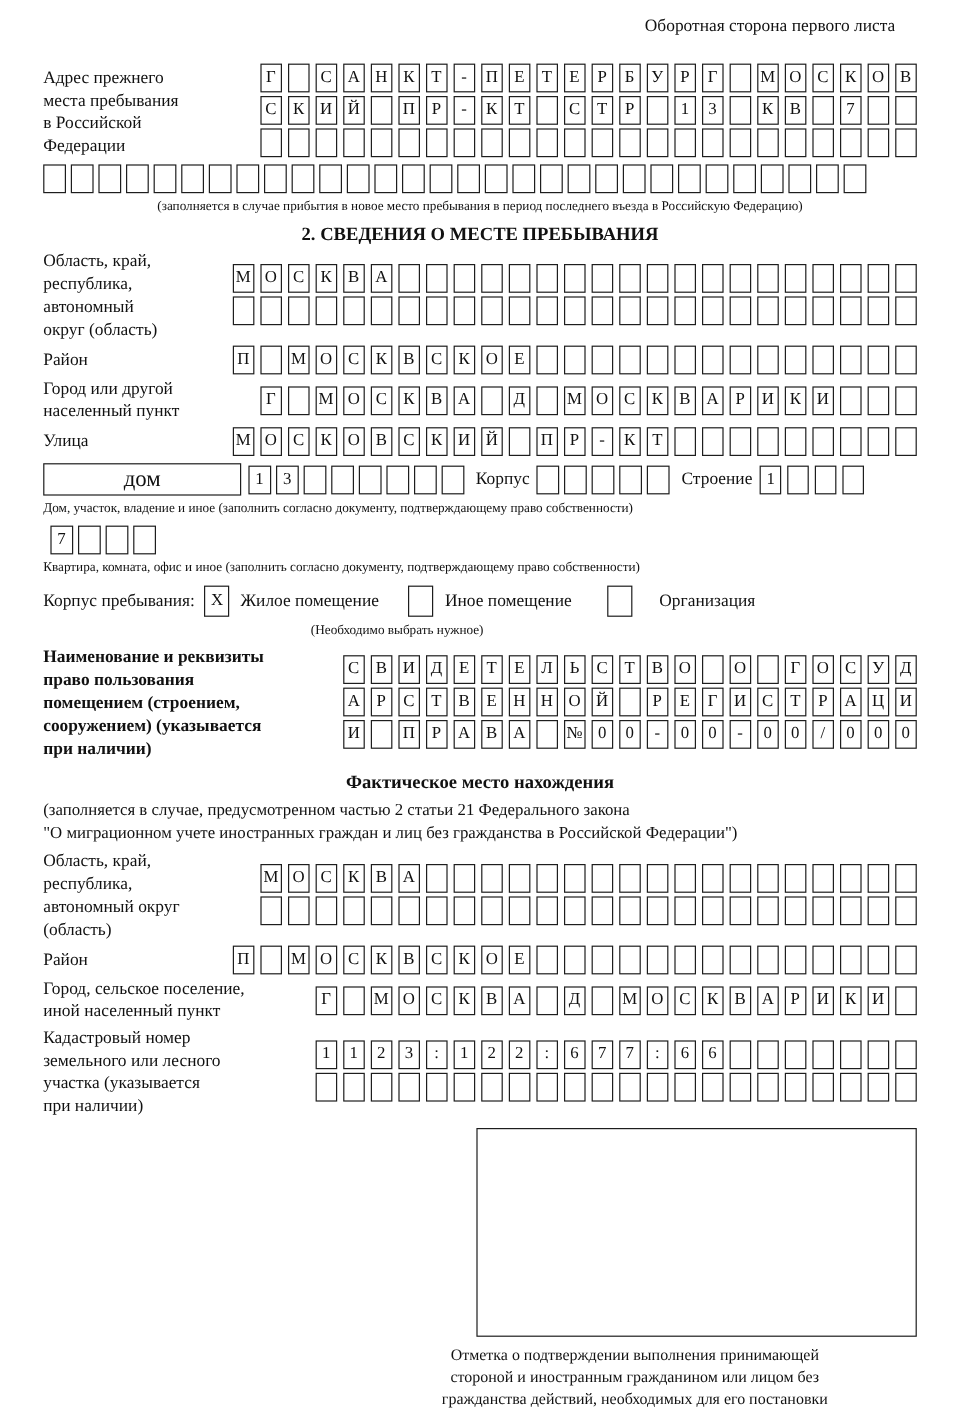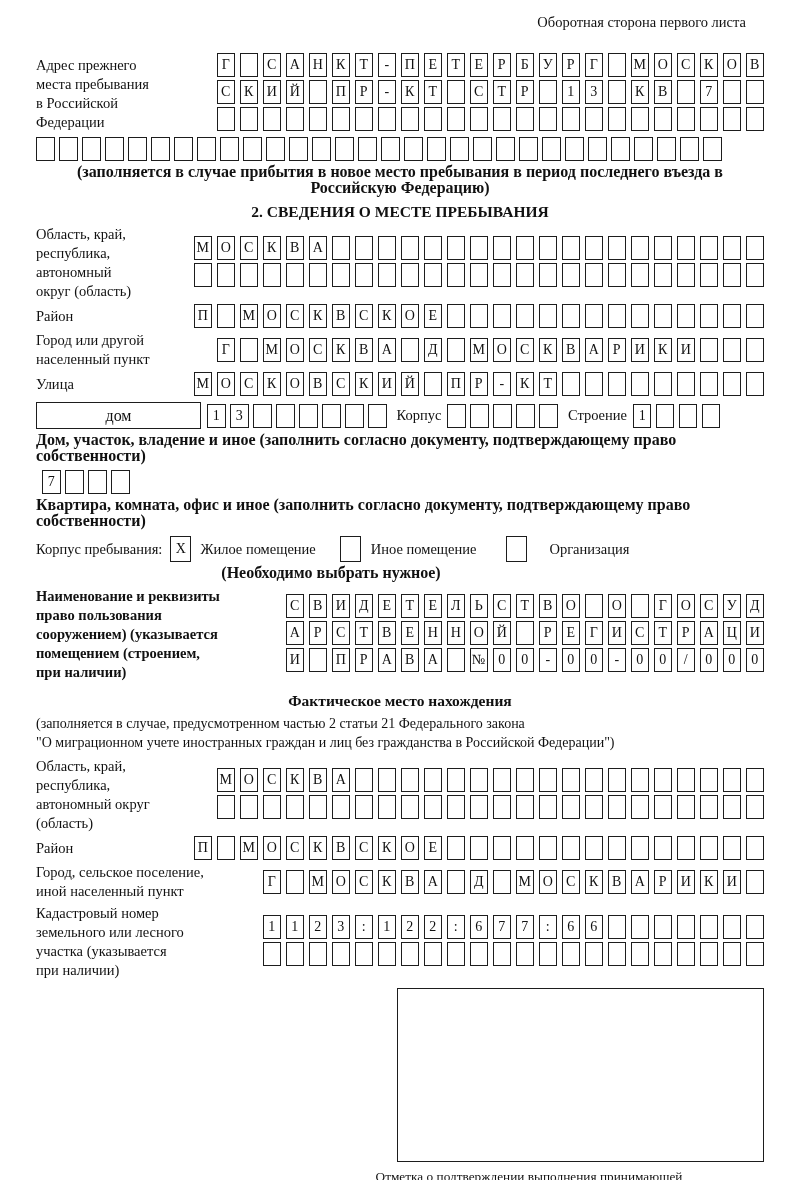--- a/index.html
+++ b/index.html
@@ -15,26 +15,26 @@
   .grid-stack{margin-left:auto;}
   .grid-stack .cells{margin-bottom:3px;}
   .cells{display:flex;margin-left:auto;gap:4.5px;}
   .cells-left{margin-left:6px;}
   .cell{
     width:16.5px;height:22px;border:1.5px solid #1d1d1d;flex:none;
     display:flex;align-items:center;justify-content:center;
     font-size:14px;line-height:1;
   }
   .fullrow{margin-top:3px;}
-  .note{font-size:16px;margin-top:3px;line-height:16px;font-weight:bold;}
+  .note{font-size:11px;margin-top:3px;line-height:16px;}
   .center{text-align:center;}
   .sec-title{font-weight:bold;text-align:center;font-size:15.5px;margin:7px 0 4px 0;}
   .sub-note{font-size:14px;text-align:left;line-height:19px;margin-top:2px;}
   .widebox{border:1.5px solid #1d1d1d;height:25px;flex:none;
-    display:flex;align-items:center;justify-content:center;font-size:16px;font-family:Liberation Serif, serif;}
+    display:flex;align-items:center;justify-content:center;font-size:19px;font-family:Liberation Serif, serif;}
   .dom-box{width:163px;}
   .apt-box{width:200px;}
   .house-row{display:flex;align-items:center;margin-top:6px;}
   .inline-label{font-size:14.5px;margin-left:10px;margin-right:6px;flex:none;}
   .stay-row{display:flex;align-items:center;margin-top:7px;font-size:14.5px;}
   .checkbox{width:19px;height:24px;border:1.6px solid #1d1d1d;flex:none;
     display:flex;align-items:center;justify-content:center;font-size:14px;}
   .stay-note{width:590px;text-align:center;}
   .doc-label{width:232px;font-weight:bold;}
   .stamp-box{width:365px;height:172px;border:1.6px solid #1d1d1d;margin-left:auto;margin-top:8px;}
@@ -380,22 +380,22 @@
     <span style="margin-left:10px;">Иное помещение</span>
     <span class="checkbox" style="margin-left:30px;"></span>
     <span style="margin-left:22px;">Организация</span>
   </div>
   <div class="note stay-note">(Необходимо выбрать нужное)</div>
 
   <div class="field" style="margin-top:6px;">
     <div class="label doc-label">
         <div>Наименование и реквизиты</div>
         <div>право пользования</div>
+        <div>помещением (строением,</div>
         <div>сооружением) (указывается</div>
-        <div>помещением (строением,</div>
         <div>при наличии)</div>
       </div>
     <div class="grid-stack">
       <div class="cells">
           <span class="cell">С</span>
           <span class="cell">В</span>
           <span class="cell">И</span>
           <span class="cell">Д</span>
           <span class="cell">Е</span>
           <span class="cell">Т</span>

